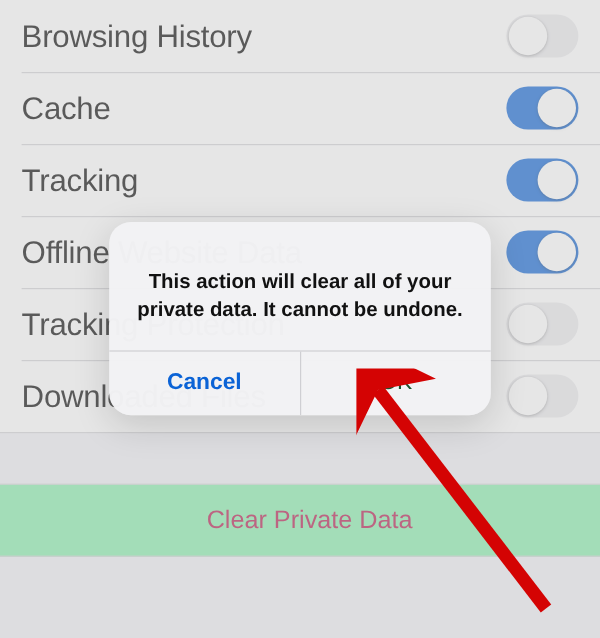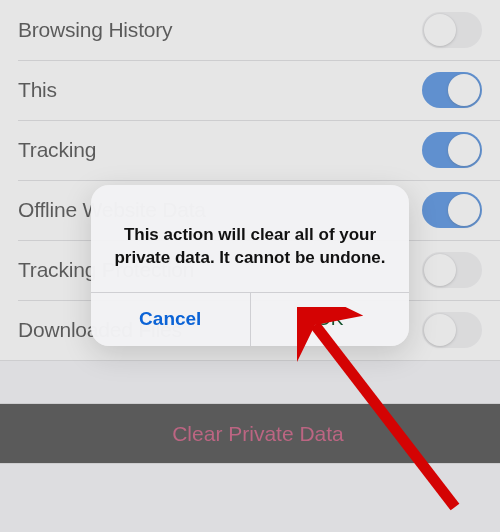--- a/index.html
+++ b/index.html
@@ -22,21 +22,21 @@
     position: relative;
   }
   .row + .row::before {
     content: "";
     position: absolute;
     left: 18px; right: 0; top: 0;
     height: 1px;
     background: #d1d1d5;
   }
   .row-label {
-    font-size: 21px;
+    font-size: 26px;
     font-weight: 400;
     letter-spacing: -0.2px;
   }
   .switch {
     width: 60px;
     height: 36px;
     border-radius: 18px;
     position: relative;
     flex: 0 0 auto;
   }
@@ -54,21 +54,21 @@
   .switch.on { background: #0b63d6; }
   .switch.on .knob { right: 2px; }
 
   .gap {
     height: 44px;
     background: #efeff4;
     border-top: 1px solid #d1d1d5;
     border-bottom: 1px solid #d1d1d5;
   }
   .action-row {
-    background: #000000;
+    background: #86efac;
     height: 60px;
     display: flex;
     align-items: center;
     justify-content: center;
     border-bottom: 1px solid #d1d1d5;
     padding-left: 16px;
   }
   .action-row span {
     font-size: 21px;
     font-weight: 500;
@@ -136,21 +136,21 @@
 <body>
 
 <div class="list">
   <div class="row">
     <span class="row-label">Browsing History</span>
     <div class="switch off">
         <div class="knob"></div>
       </div>
   </div>
   <div class="row">
-    <span class="row-label">This</span>
+    <span class="row-label">Cache</span>
     <div class="switch on">
         <div class="knob"></div>
       </div>
   </div>
   <div class="row">
     <span class="row-label">Tracking</span>
     <div class="switch on">
         <div class="knob"></div>
       </div>
   </div>

